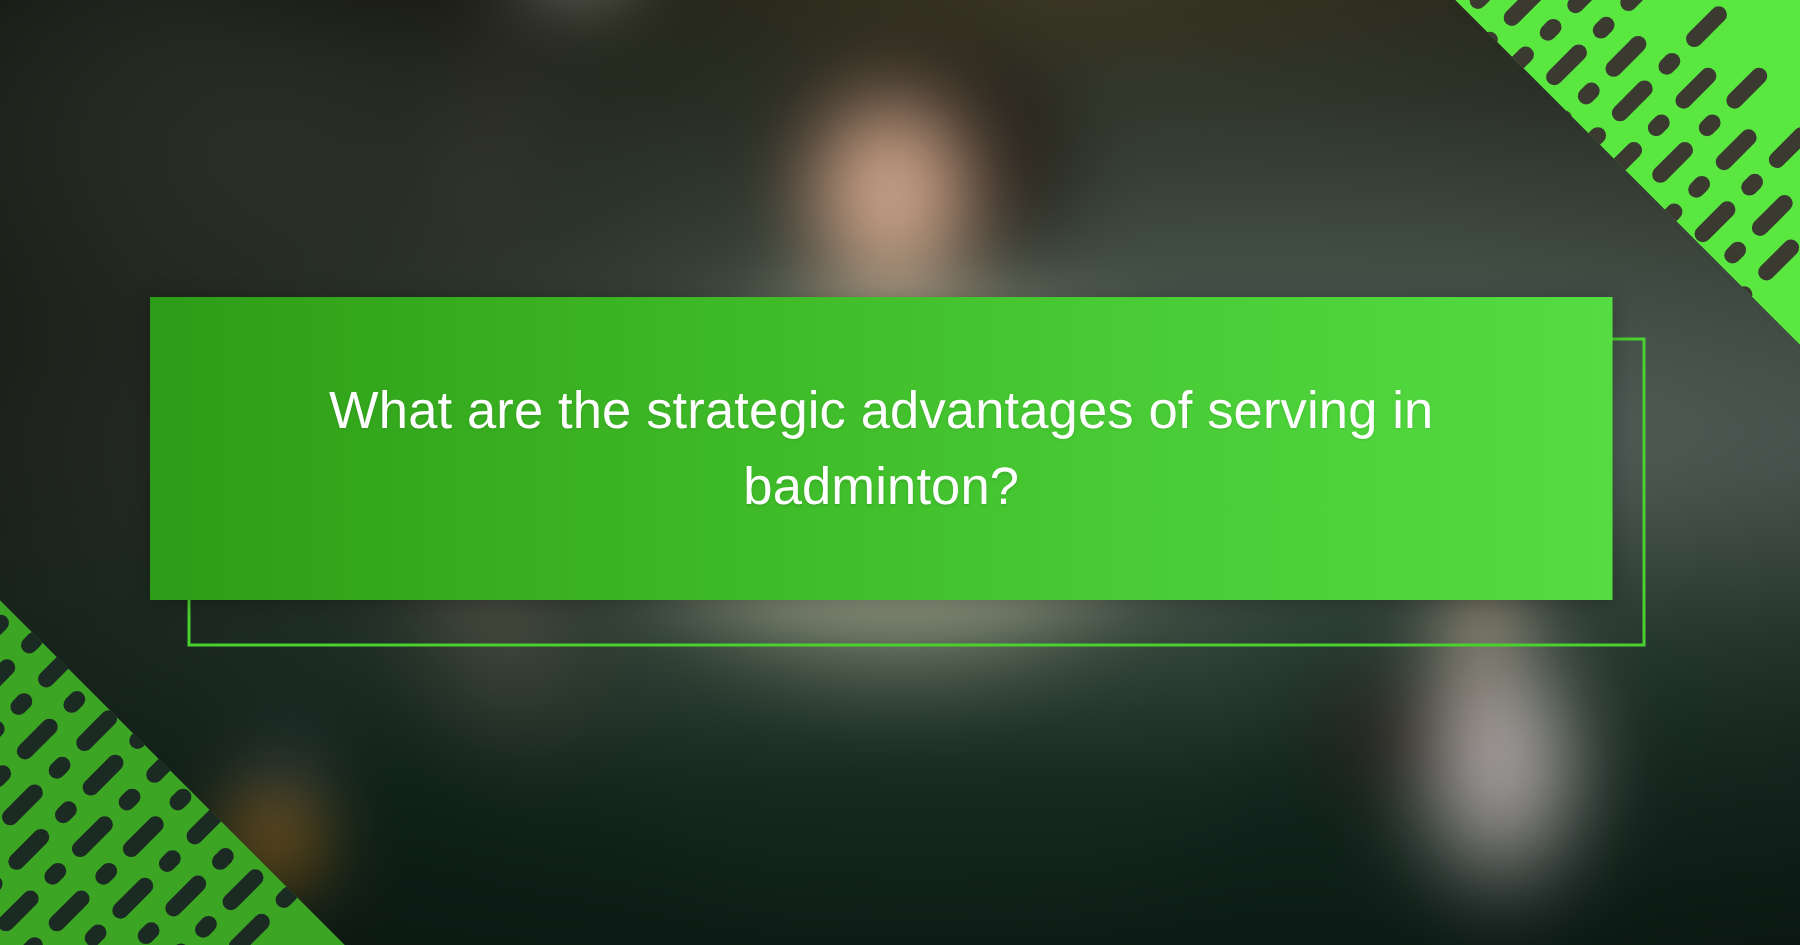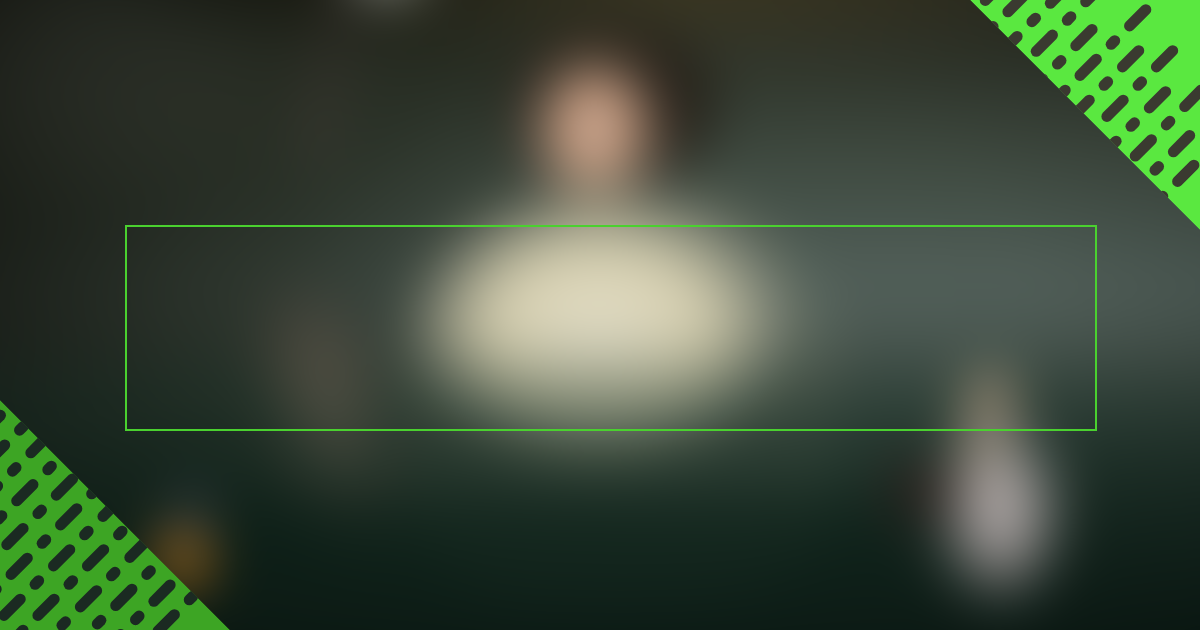--- a/index.html
+++ b/index.html
@@ -303,14 +303,17 @@
           <use href="#dashRowBL" x="26" y="264"></use>
           <use href="#dashRowBL" x="-14" y="288"></use>
           <use href="#dashRowBL" x="38" y="312"></use>
         </g>
       </g>
     </g>
   </svg>
 
   <div class="outline-frame"></div>
 
+  <div class="banner">
+    <div class="headline">What are the strategic advantages of serving in badminton?</div>
+  </div>
 
 </div>
 
 </body></html>

